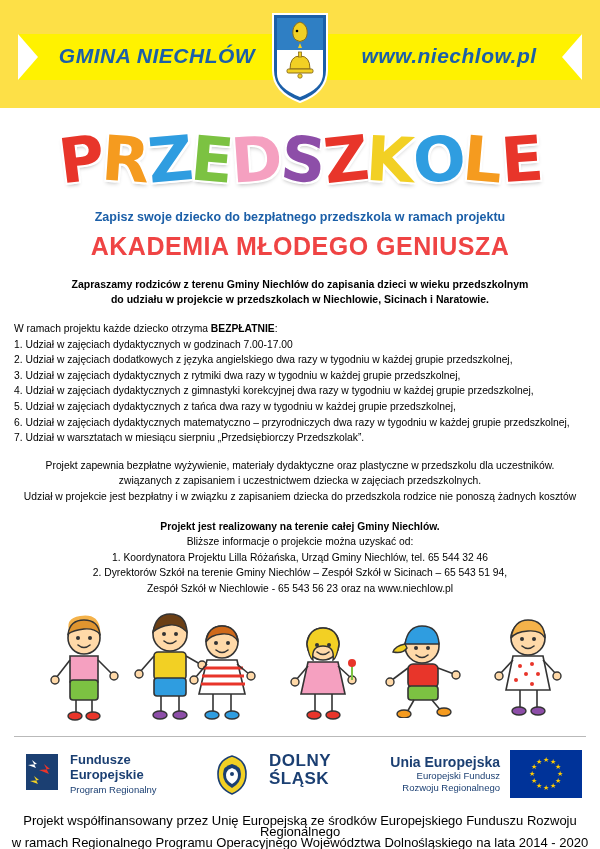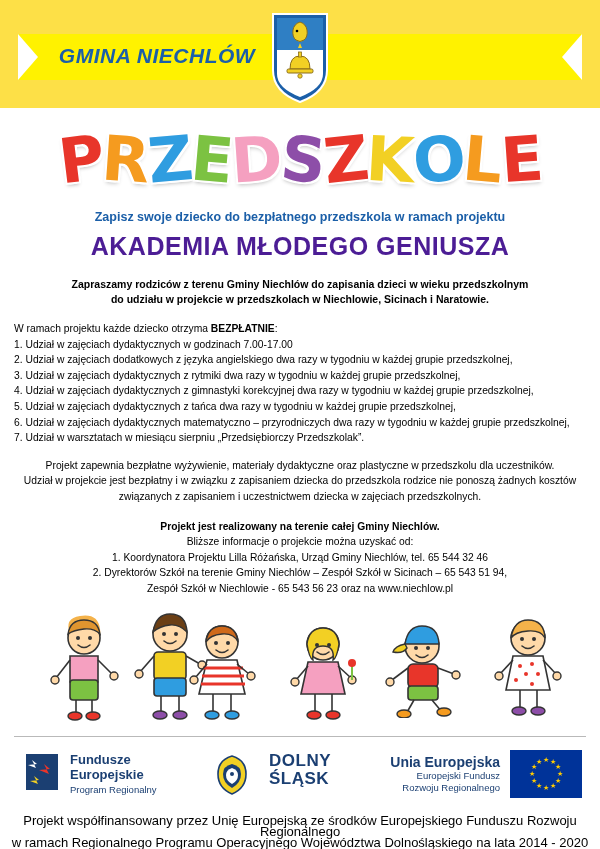--- a/index.html
+++ b/index.html
@@ -114,21 +114,21 @@
     text-align: center;
     font-size: 12.5px;
     font-weight: bold;
     color: #1b5fa8;
     margin-top: 4px;
   }
   .akademia {
     text-align: center;
     font-size: 25px;
     font-weight: bold;
-    color: #4c1d95;
+    color: #ef4444;
     letter-spacing: 0.5px;
     margin-top: 8px;
   }
 
   .zapraszamy {
     text-align: center;
     font-size: 10.5px;
     font-weight: bold;
     line-height: 15px;
     margin-top: 16px;
@@ -268,20 +268,21 @@
 </style>
 </head>
 <body>
 
 <div class="banner">
   <div class="ribbon"></div>
   <div class="ribbon-left-notch"></div>
   <div class="ribbon-right-notch"></div>
 
   <div class="gmina-text">GMINA NIECHLÓW</div>
+  <div class="www-text">www.niechlow.pl</div>
 
   <div class="crest">
     <svg width="58" height="92" viewBox="0 0 58 92">
       <path d="M2 2 H56 V58 Q56 80 29 90 Q2 80 2 58 Z" fill="#1b5fa8" stroke="#ffffff" stroke-width="2"></path>
       <path d="M6 6 H52 V57 Q52 76 29 85 Q6 76 6 57 Z" fill="#2f7fc4"></path>
       <rect x="6" y="38" width="46" height="24" fill="#ffffff"></rect>
       <path d="M6 62 Q6 76 29 85 Q52 76 52 62 Z" fill="#ffffff"></path>
       <g fill="#f2d024" stroke="#8a6d1a" stroke-width="1">
         <path d="M29 10 q6 2 7 8 q1 7 -3 10 q-4 3 -8 0 q-4 -3 -3 -10 q1 -6 7 -8 z"></path>
       </g>
@@ -317,22 +318,22 @@
     <li>3. Udział w zajęciach dydaktycznych z rytmiki dwa razy w tygodniu w każdej grupie przedszkolnej,</li>
     <li>4. Udział w zajęciach dydaktycznych z gimnastyki korekcyjnej dwa razy w tygodniu w każdej grupie przedszkolnej,</li>
     <li>5. Udział w zajęciach dydaktycznych z tańca dwa razy w tygodniu w każdej grupie przedszkolnej,</li>
     <li>6. Udział w zajęciach dydaktycznych matematyczno – przyrodniczych dwa razy w tygodniu w każdej grupie przedszkolnej,</li>
     <li>7. Udział w warsztatach w miesiącu sierpniu „Przedsiębiorczy Przedszkolak”.</li>
   </ol>
 </div>
 
 <div class="paragraph-center">
   <div>Projekt zapewnia bezpłatne wyżywienie, materiały dydaktyczne oraz plastyczne w przedszkolu dla uczestników.</div>
+  <div>związanych z zapisaniem i uczestnictwem dziecka w zajęciach przedszkolnych.</div>
   <div>Udział w projekcie jest bezpłatny i w związku z zapisaniem dziecka do przedszkola rodzice nie ponoszą żadnych kosztów</div>
-  <div>związanych z zapisaniem i uczestnictwem dziecka w zajęciach przedszkolnych.</div>
 </div>
 
 <div class="contact-block">
   <div class="bold">Projekt jest realizowany na terenie całej Gminy Niechlów.</div>
   <div>Bliższe informacje o projekcie można uzyskać od:</div>
   <div>1. Koordynatora Projektu Lilla Różańska, Urząd Gminy Niechlów, tel. 65 544 32 46</div>
   <div>2. Dyrektorów Szkół na terenie Gminy Niechlów – Zespół Szkół w Sicinach – 65 543 51 94,</div>
   <div>Zespół Szkół w Niechlowie - 65 543 56 23 oraz na www.niechlow.pl</div>
 </div>
 

